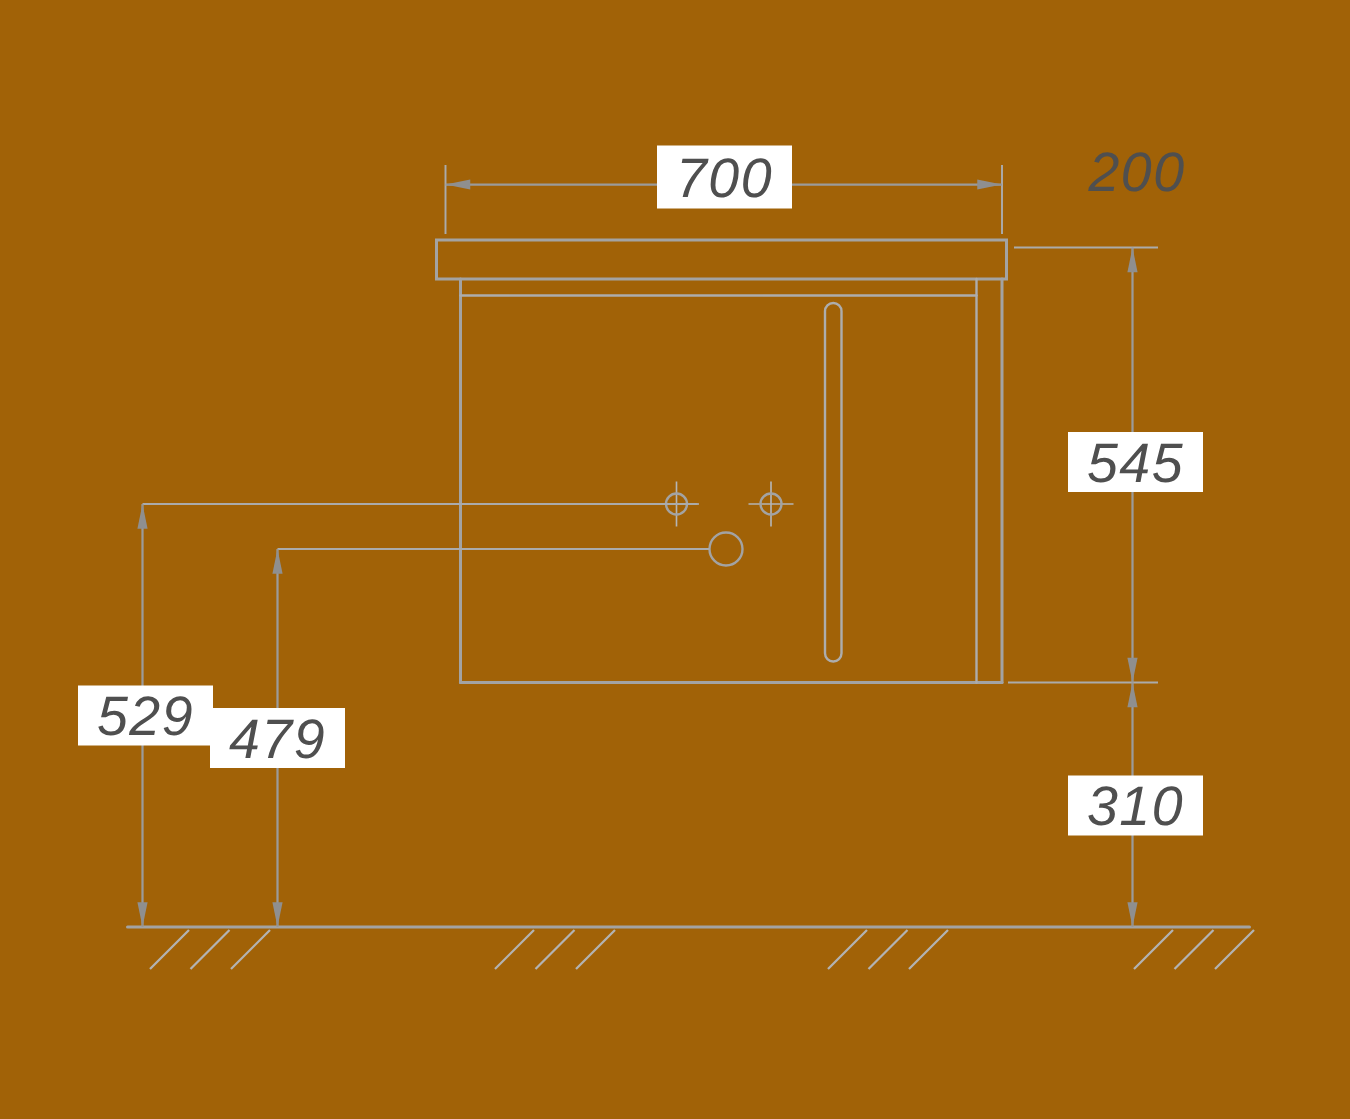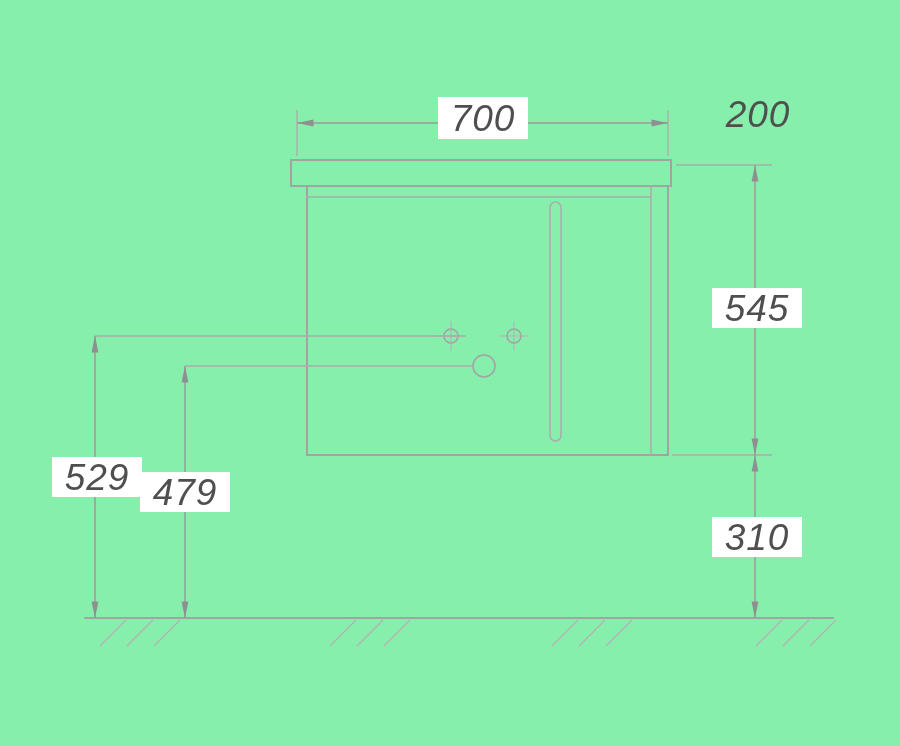--- a/index.html
+++ b/index.html
@@ -1,18 +1,18 @@
 <!DOCTYPE html>
 <html><head>
 <meta charset="utf-8">
 <style>
   html, body { margin: 0; padding: 0; background: #ffffff; }
   .page {
     width: 900px; height: 746px; position: relative;
-    background: #86efac; overflow: hidden;
+    background: #a16207; overflow: hidden;
     font-family: "Liberation Sans", sans-serif;
   }
   svg { display: block; }
   .outline  { stroke: #a3a3a3; stroke-width: 2;   fill: none; stroke-linecap: round; }
   .inner    { stroke: #adadad; stroke-width: 1.6; fill: none; stroke-linecap: round; }
   .dimline  { stroke: #9b9b9b; stroke-width: 1.5; fill: none; }
   .extline  { stroke: #ababab; stroke-width: 1.3; fill: none; }
   .leader   { stroke: #ababab; stroke-width: 1.3; fill: none; }
   .hatch    { stroke: #b3b3b3; stroke-width: 1.5; fill: none; }
   .hole     { stroke: #a3a3a3; stroke-width: 1.6; fill: none; }

